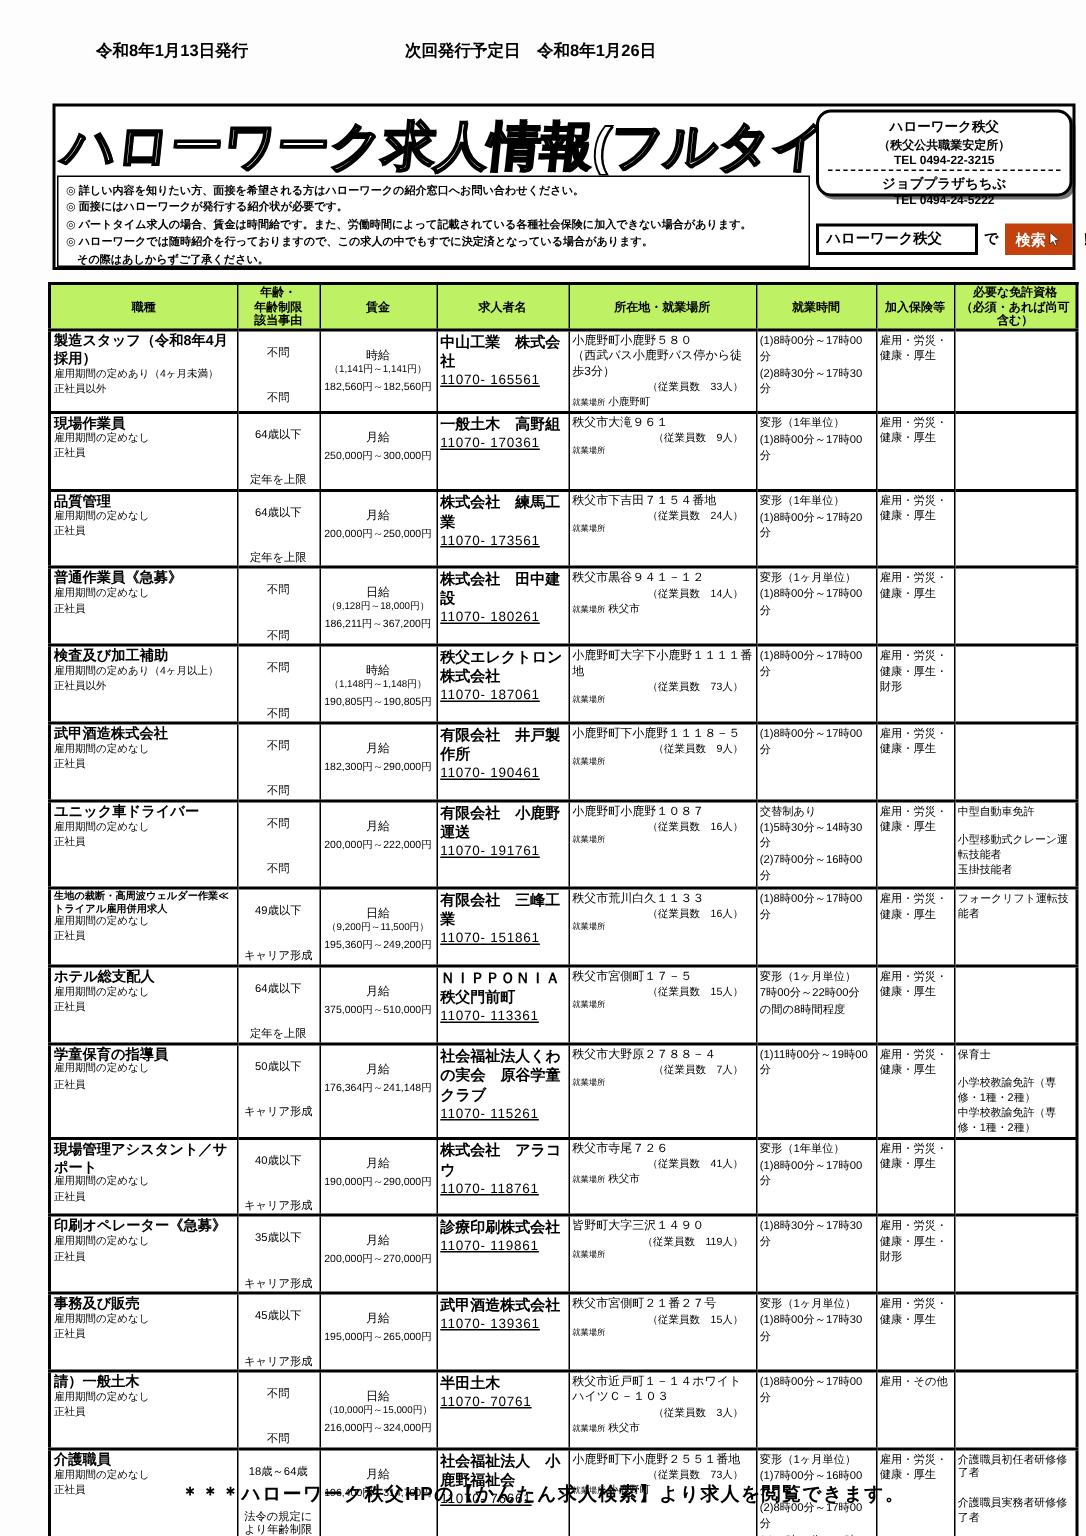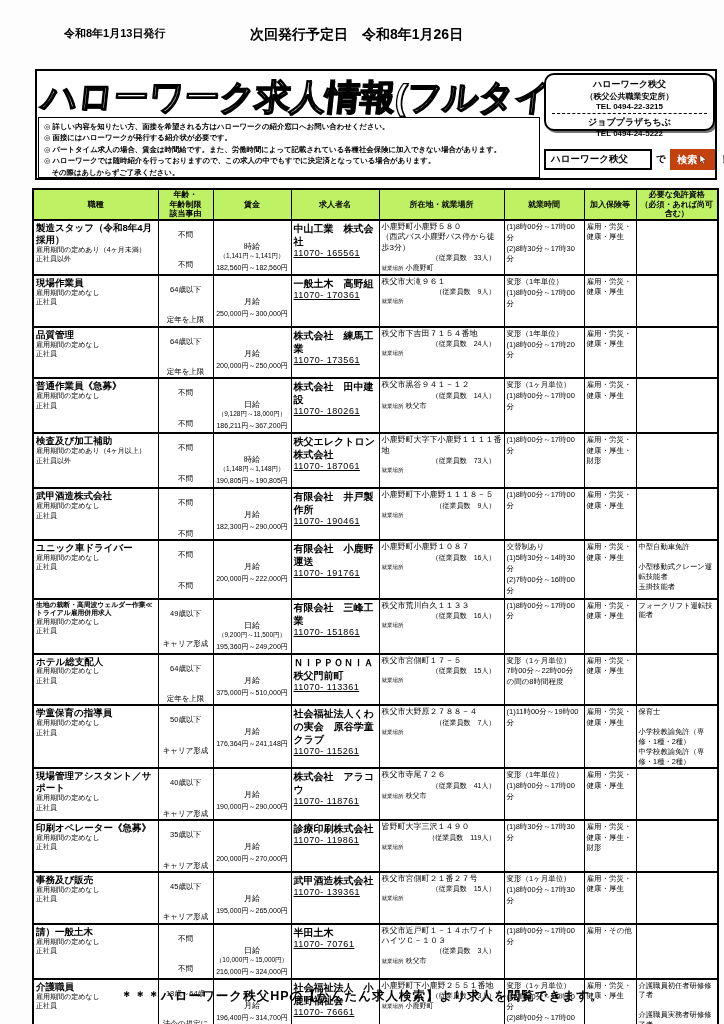--- a/index.html
+++ b/index.html
@@ -7,21 +7,21 @@
   body {
     position: relative;
     background: #fdfdfd;
     color: #000;
     font-family: "Liberation Sans", "DejaVu Sans", sans-serif;
     overflow: hidden;
   }
   .abs { position: absolute; }
 
   .issue-date { left: 64px; top: 26px; font-size: 11px; font-weight: bold; }
-  .next-date  { left: 250px; top: 26px; font-size: 14px; font-weight: bold; }
+  .next-date  { left: 270px; top: 26px; font-size: 11px; font-weight: bold; }
 
   .masthead { left: 35px; top: 69px; width: 682px; height: 111px; border: 2px solid #000; background:#fff; }
 
   .big-title {
     left: 42px; top: 74px; width: 505px;
     font-size: 35px; font-weight: bold; white-space: nowrap;
     color: #fff; -webkit-text-stroke: 1.3px #000;
     text-shadow: 1px 1px 0 #000;
     transform: skewX(-6deg); letter-spacing: 0px;
   }
@@ -77,21 +77,21 @@
   .col-emp { width: 88px; } .col-addr { width: 125px; } .col-hours { width: 80px; }
   .col-ins { width: 52px; } .col-lic { width: 82px; }
 
   .job-title { font-size: 9.5px; font-weight: bold; line-height: 1.25; }
   tbody tr:nth-child(8) .job-title { font-size: 6.8px; }
   .job-period { font-size: 7px; margin-top: auto; line-height: 1.2; }
   .job-type { font-size: 7px; }
 
   .c-age { align-items: center; text-align: center; font-size: 7.5px; padding-top: 9px; gap: 21px; line-height: 1.25; }
 
-  .c-wage { align-items: center; text-align: left; padding-top: 20px; }
+  .c-wage { align-items: center; text-align: left; padding-top: 10px; }
   .wage-type { font-size: 8px; }
   .wage-note { font-size: 6.5px; }
   .wage-range { font-size: 7px; margin-top: 2px; }
 
   .employer { font-size: 10px; font-weight: bold; line-height: 1.3; }
   .job-no { margin-top: auto; font-size: 9px; text-decoration: underline; letter-spacing: .5px; }
 
   .addr { font-size: 8px; line-height: 1.3; white-space: pre-line; }
   .emp-count { margin-top: auto; font-size: 7px; text-align: right; padding-right: 6px; }
   .worksite { font-size: 7px; }

